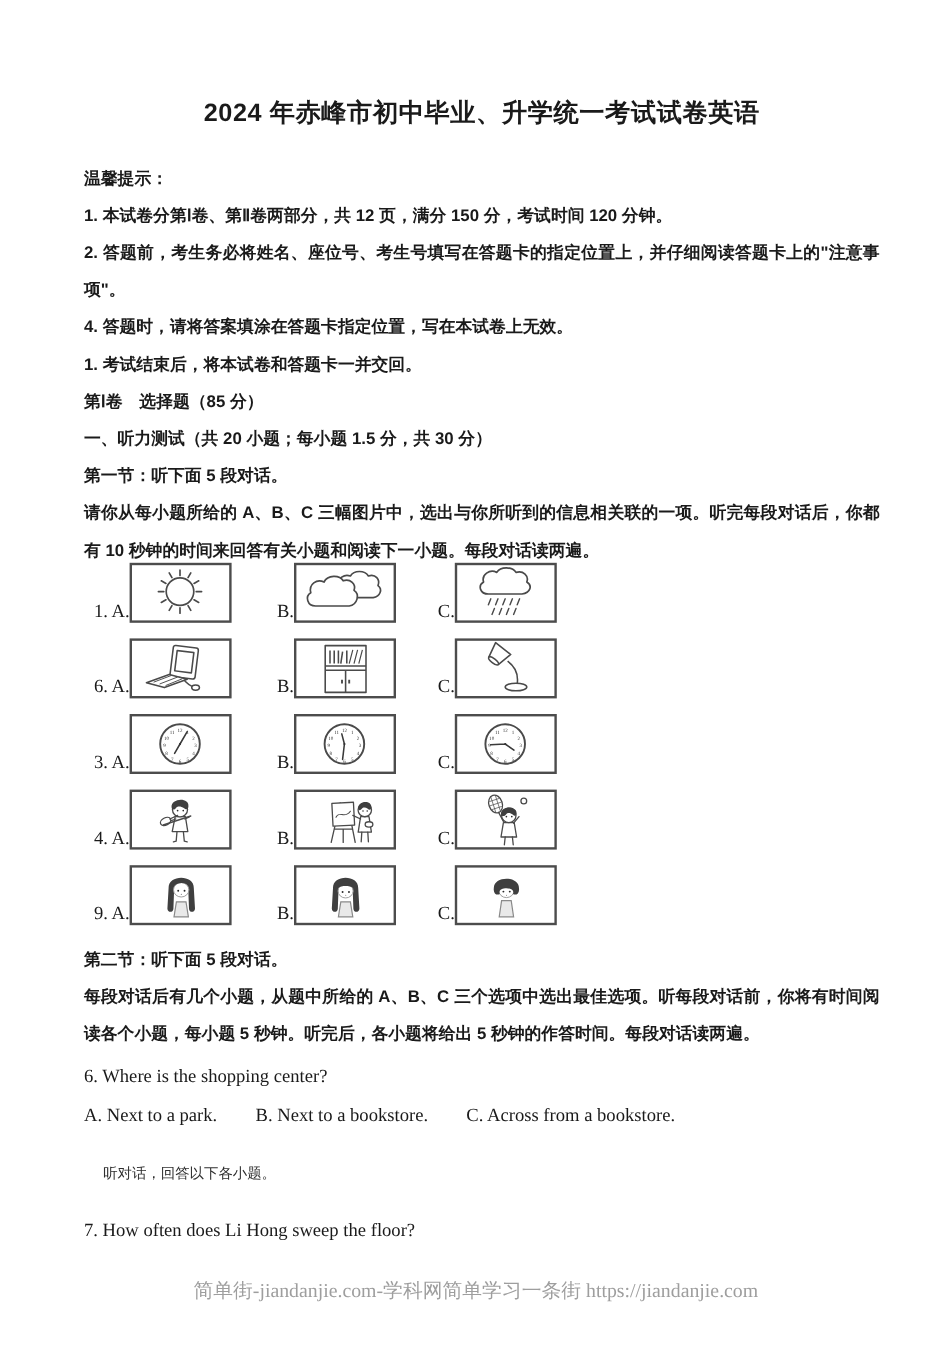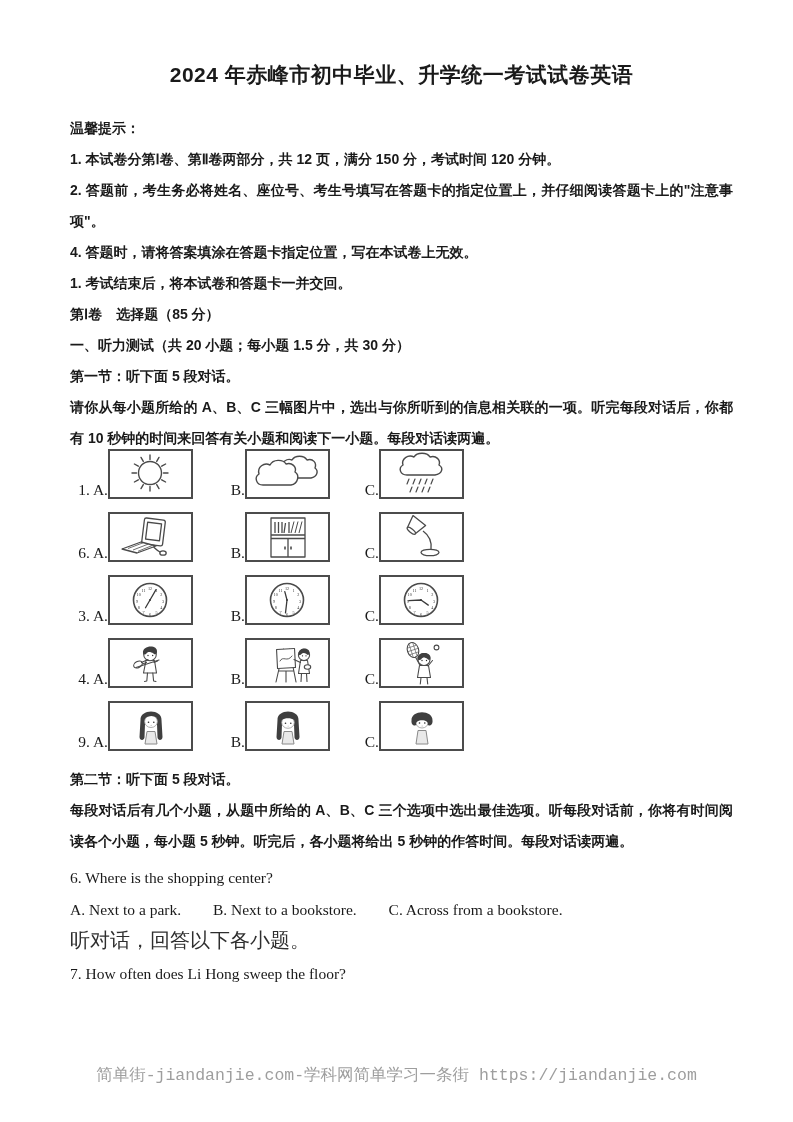--- a/index.html
+++ b/index.html
@@ -1,47 +1,47 @@
 <!DOCTYPE html>
 <html><head>
 <meta charset="utf-8">
 <style>
   html,body { margin:0; padding:0; background:#ffffff; }
   .page { position:relative; width:793px; height:1122px; background:#fff; overflow:hidden;
           color:#1a1a1a; font-family:"Liberation Sans",sans-serif; }
-  .content { position:absolute; left:70px; top:0; width:663px; padding-top:62px; }
+  .content { position:absolute; left:70px; top:0; width:663px; padding-top:82px; }
 
   .title { margin:0; text-align:center; font-weight:bold; font-size:21px; line-height:26px;
            letter-spacing:0.5px; font-family:"Liberation Sans",sans-serif; }
 
   .zh  { margin:0; font-weight:bold; font-size:14px; line-height:31px; text-align:justify;
          font-family:"Liberation Sans",sans-serif; }
   .tips-heading { margin-top:25px; }
   .zh-center { }
 
   .en { margin:0; font-size:15.5px; line-height:32px; font-weight:normal;
         font-family:"Liberation Serif",serif; }
   .en-first { margin-top:5px; }
-  .zh-serif { margin:0; font-size:20px; line-height:32px; font-weight:normal; color:#2e2e2e;
-        font-family:Liberation Mono, monospace; }
+  .zh-serif { margin:16px; font-size:12px; line-height:32px; font-weight:normal; color:#2e2e2e;
+        font-family:Liberation Serif, serif; }
   .opt { display:inline-block; margin-right:28px; }
   .opt:last-child { margin-right:0; }
 
   .pic-grid { margin-top:-5px; }
   .pic-row { display:flex; align-items:flex-end; height:50px; margin-bottom:13px;text-align:right; }
   .lbl { font-family:"Liberation Serif",serif; font-size:15.5px; line-height:19px; color:#1a1a1a; }
   .lbl-a { width:38px; }
   .lbl-b { width:20px; margin-left:32px; }
   .lbl-c { width:21px; margin-left:28px; }
   .pic-box { width:81px; height:46px; border:2px solid #4c4c4c; background:#fff; box-sizing:content-box; }
   .pic-box svg { width:81px; height:46px; display:block; }
 
   .footer { position:absolute; left:0; right:0; top:1066px; text-align:center;
             color:#9e9e9e; font-size:16.5px; line-height:20px;
-            font-family:Liberation Mono, monospace; }
+            font-family:Liberation Serif, serif; }
 </style>
 </head>
 <body>
 
 <div class="page">
   <div class="content">
 
     <h1 class="title">2024 年赤峰市初中毕业、升学统一考试试卷英语</h1>
 
     <p class="zh tips-heading">温馨提示：</p>

